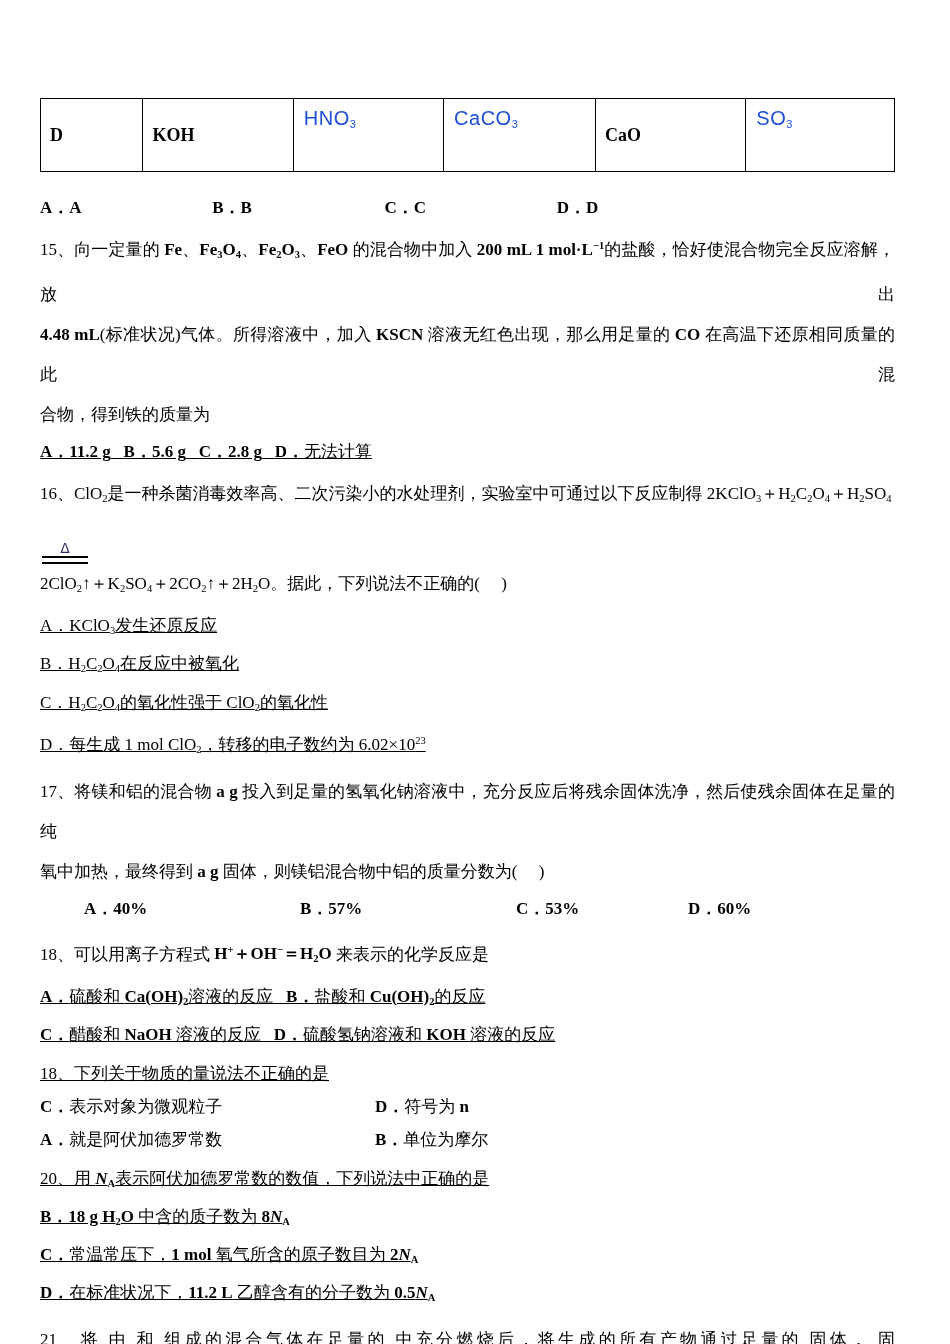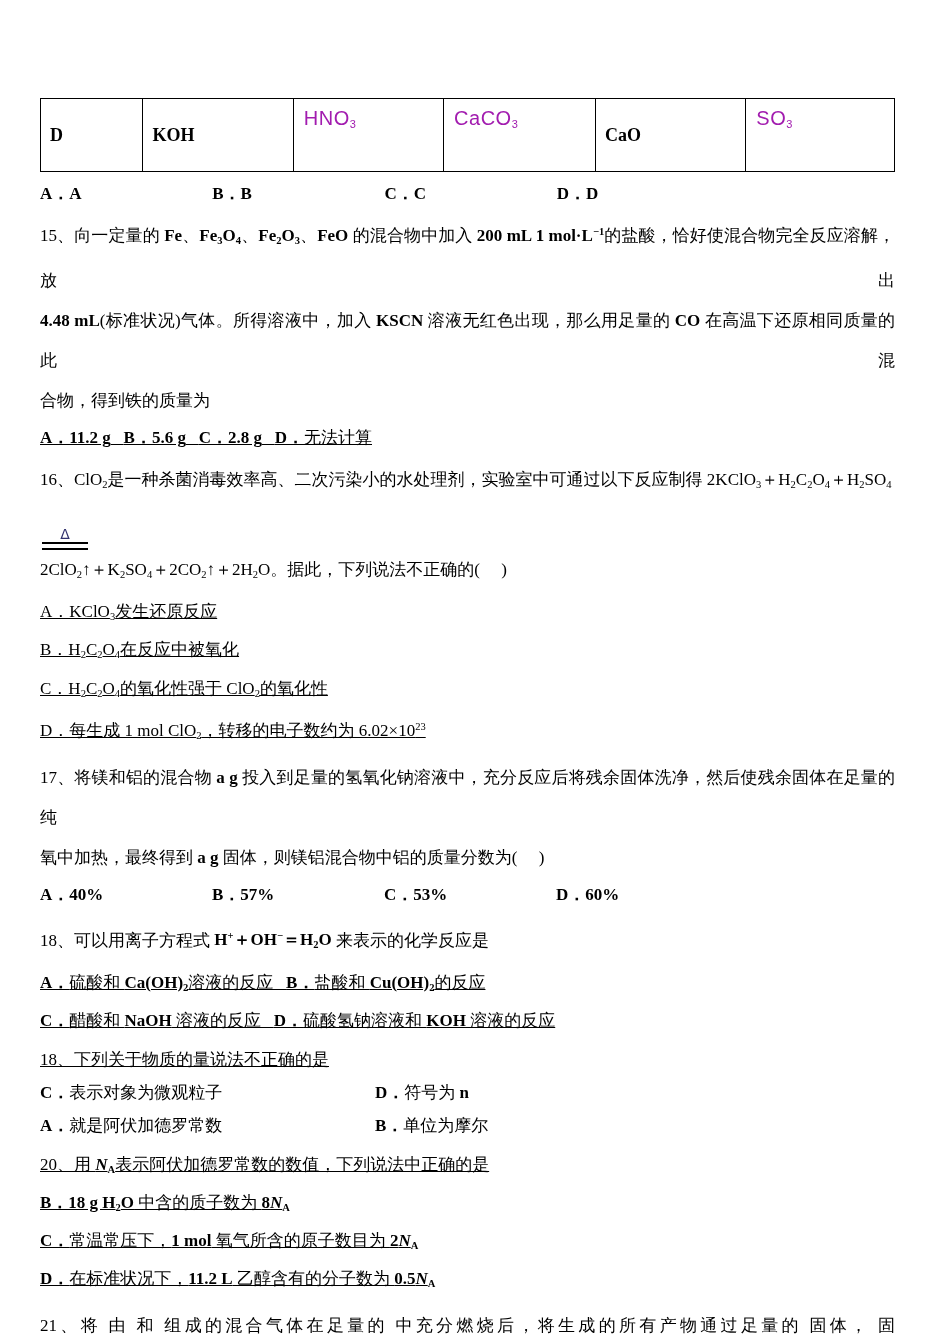--- a/index.html
+++ b/index.html
@@ -8,34 +8,34 @@
     box-sizing:border-box;padding:98px 55px 0 40px;
     font-family:"Liberation Serif","DejaVu Serif",serif;
     font-size:17px;color:#000;overflow:hidden;
   }
   
   table.grid{width:100%;border-collapse:collapse;table-layout:fixed;height:74px;}
   table.grid td{border:1.5px solid #000;overflow:hidden;}
   td.c-bold{font-weight:bold;font-size:18px;vertical-align:middle;padding-left:9px;}
   td.c-light{
     font-family:"Liberation Sans","DejaVu Sans",sans-serif;
-    color:#a21caf;font-weight:normal;font-size:20px;
+    color:#1d4ed8;font-weight:normal;font-size:20px;
     vertical-align:top;padding:8px 0 0 10px;letter-spacing:.5px;
   }
   td.c-light sub{font-size:55%;}
   
-  .ans{margin-top:10px;line-height:24px;font-weight:bold;}
+  .ans{margin-top:24px;line-height:24px;font-weight:bold;}
   .ans span{display:inline-block;width:168px;}
   
   .q-block{margin-top:6px;}
   .para{line-height:40px;}
   .line{line-height:33px;text-decoration:underline;}
   .fill{text-align:justify;text-align-last:justify;}
   .opt{display:inline-block;}
-  .opt-w4{width:172px;}
+  .opt-w4{width:172px;margin-left:44px;}
   .opt-w2{width:335px;}
   sub{font-size:62%;vertical-align:-0.3em;}
   sup{font-size:62%;vertical-align:0.55em;}
   b{font-weight:bold;}
   i{font-style:italic;}
   
   .deq{display:inline-flex;flex-direction:column;align-items:center;
        vertical-align:-9px;margin-left:2px;}
   .deq .d{color:var(--delta,#32326e);font-size:14px;line-height:13px;
           font-family:"DejaVu Sans",sans-serif;}

